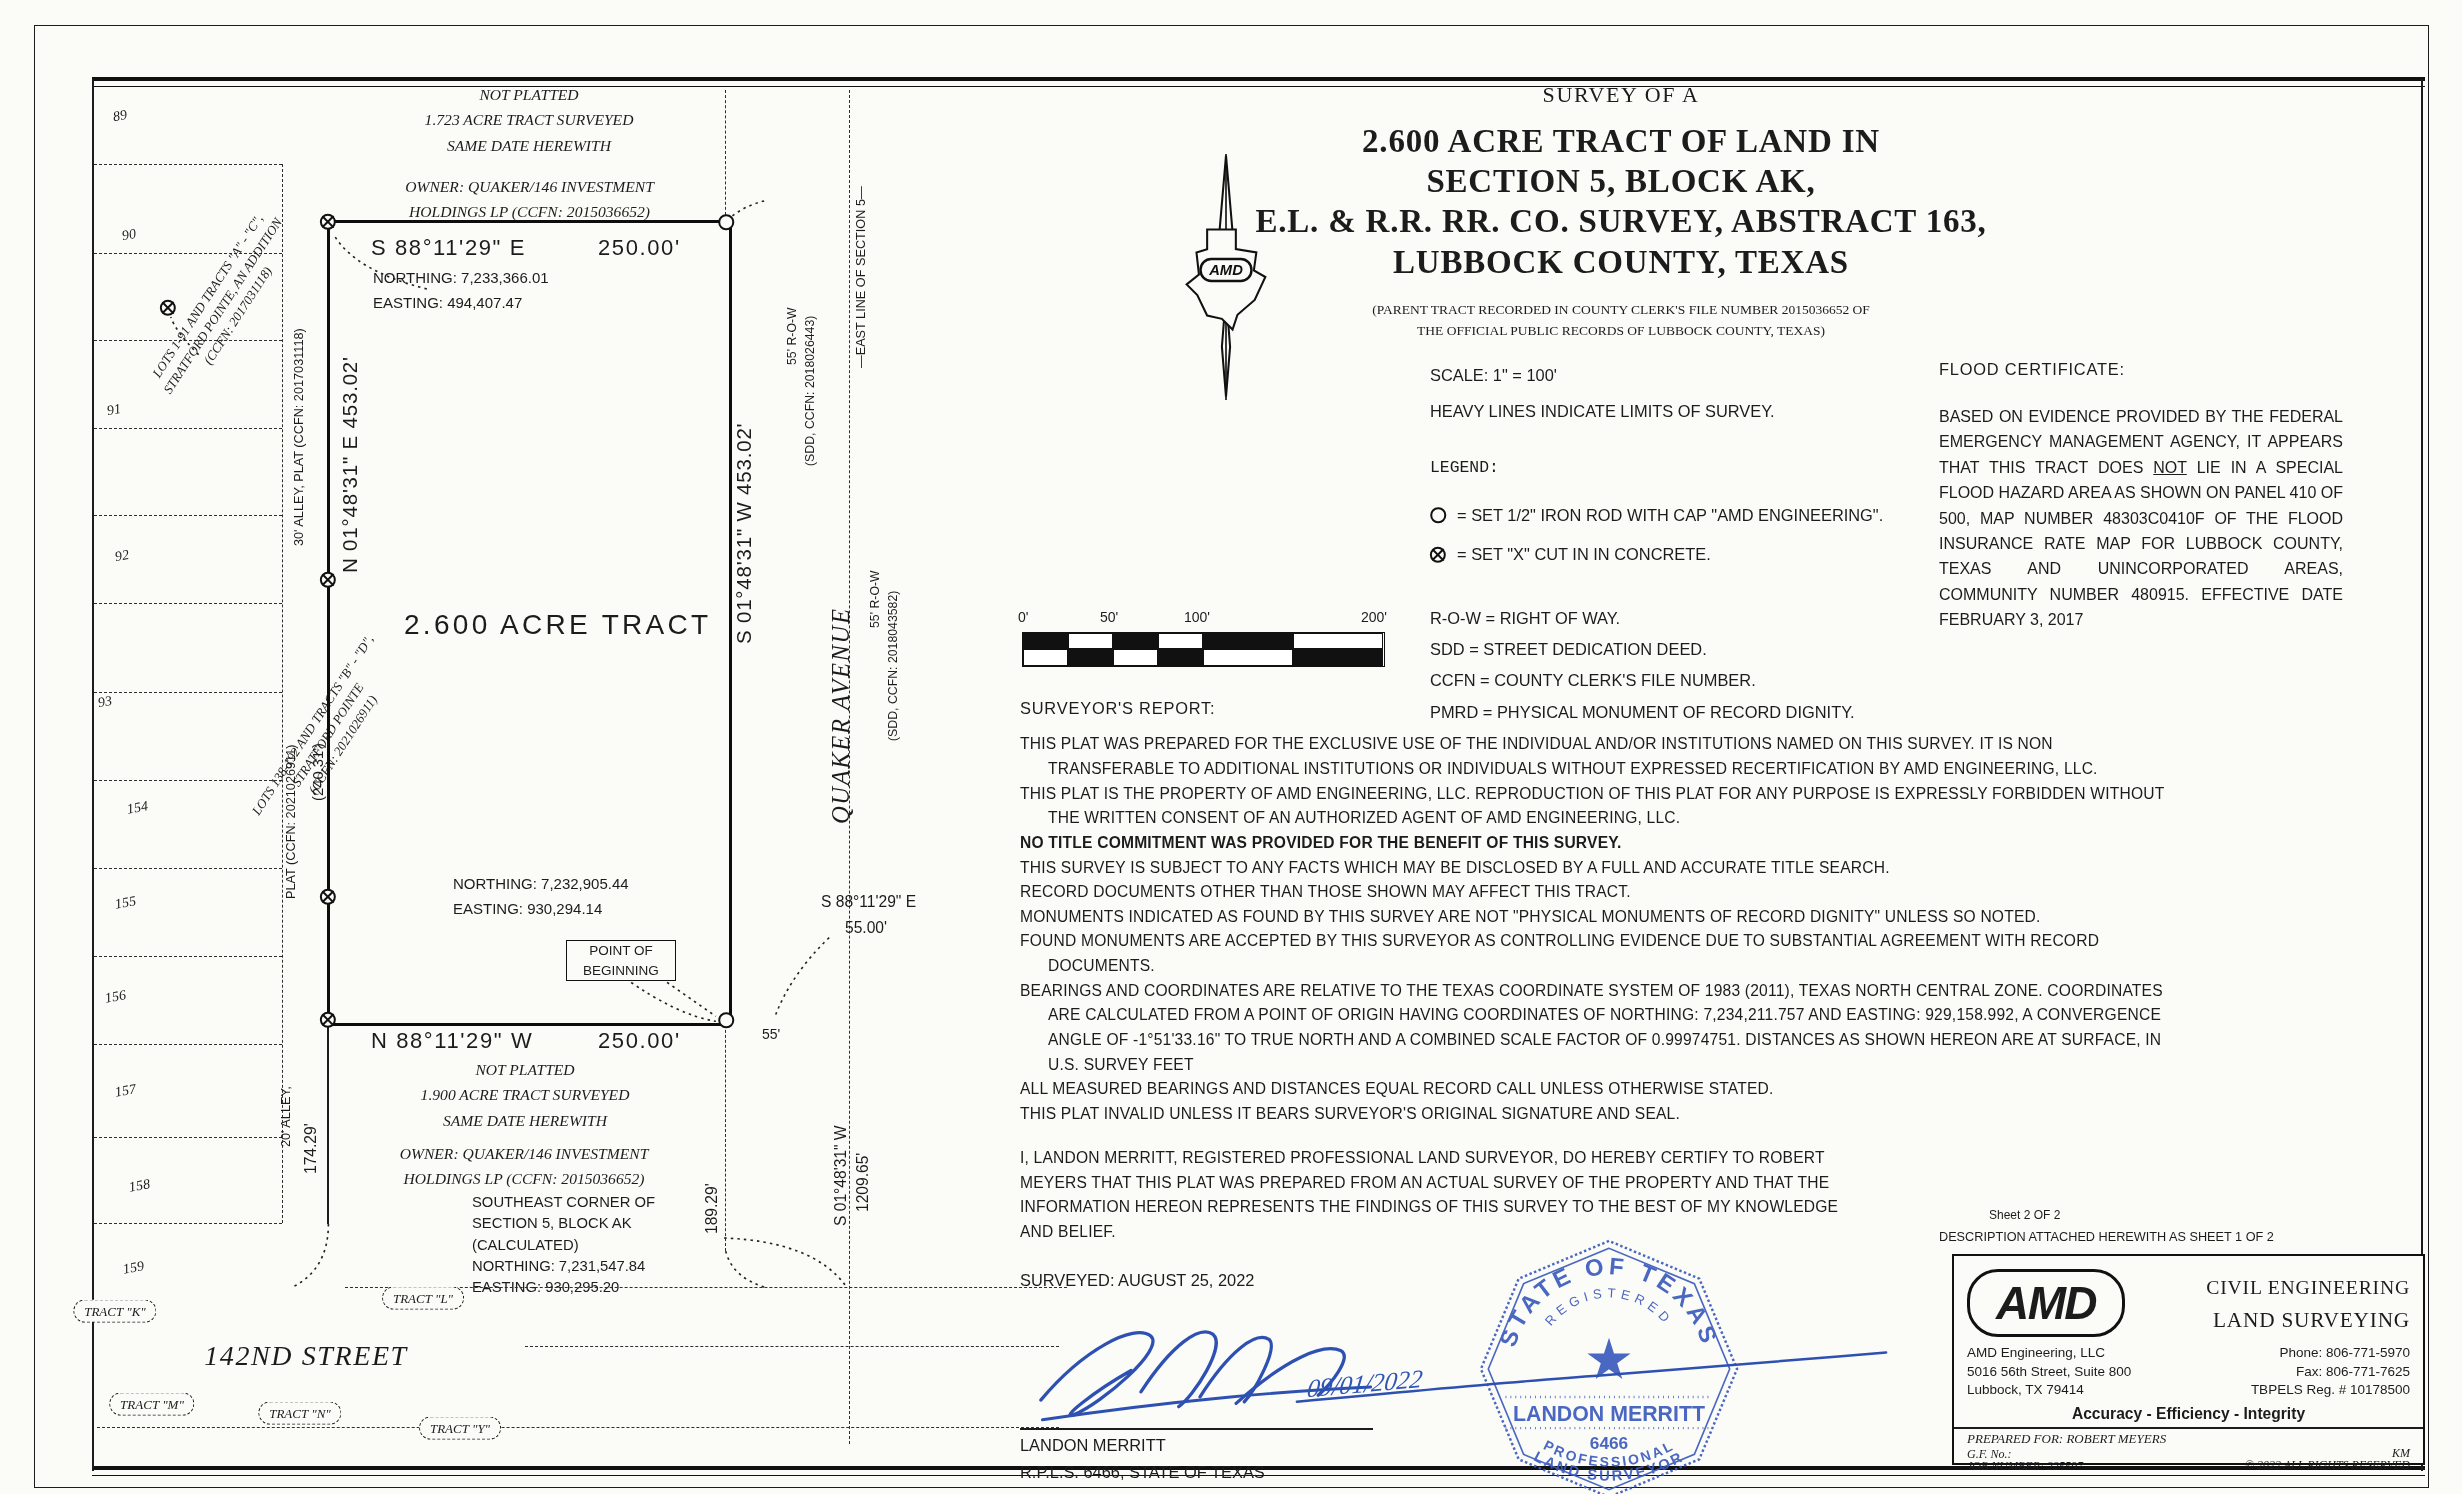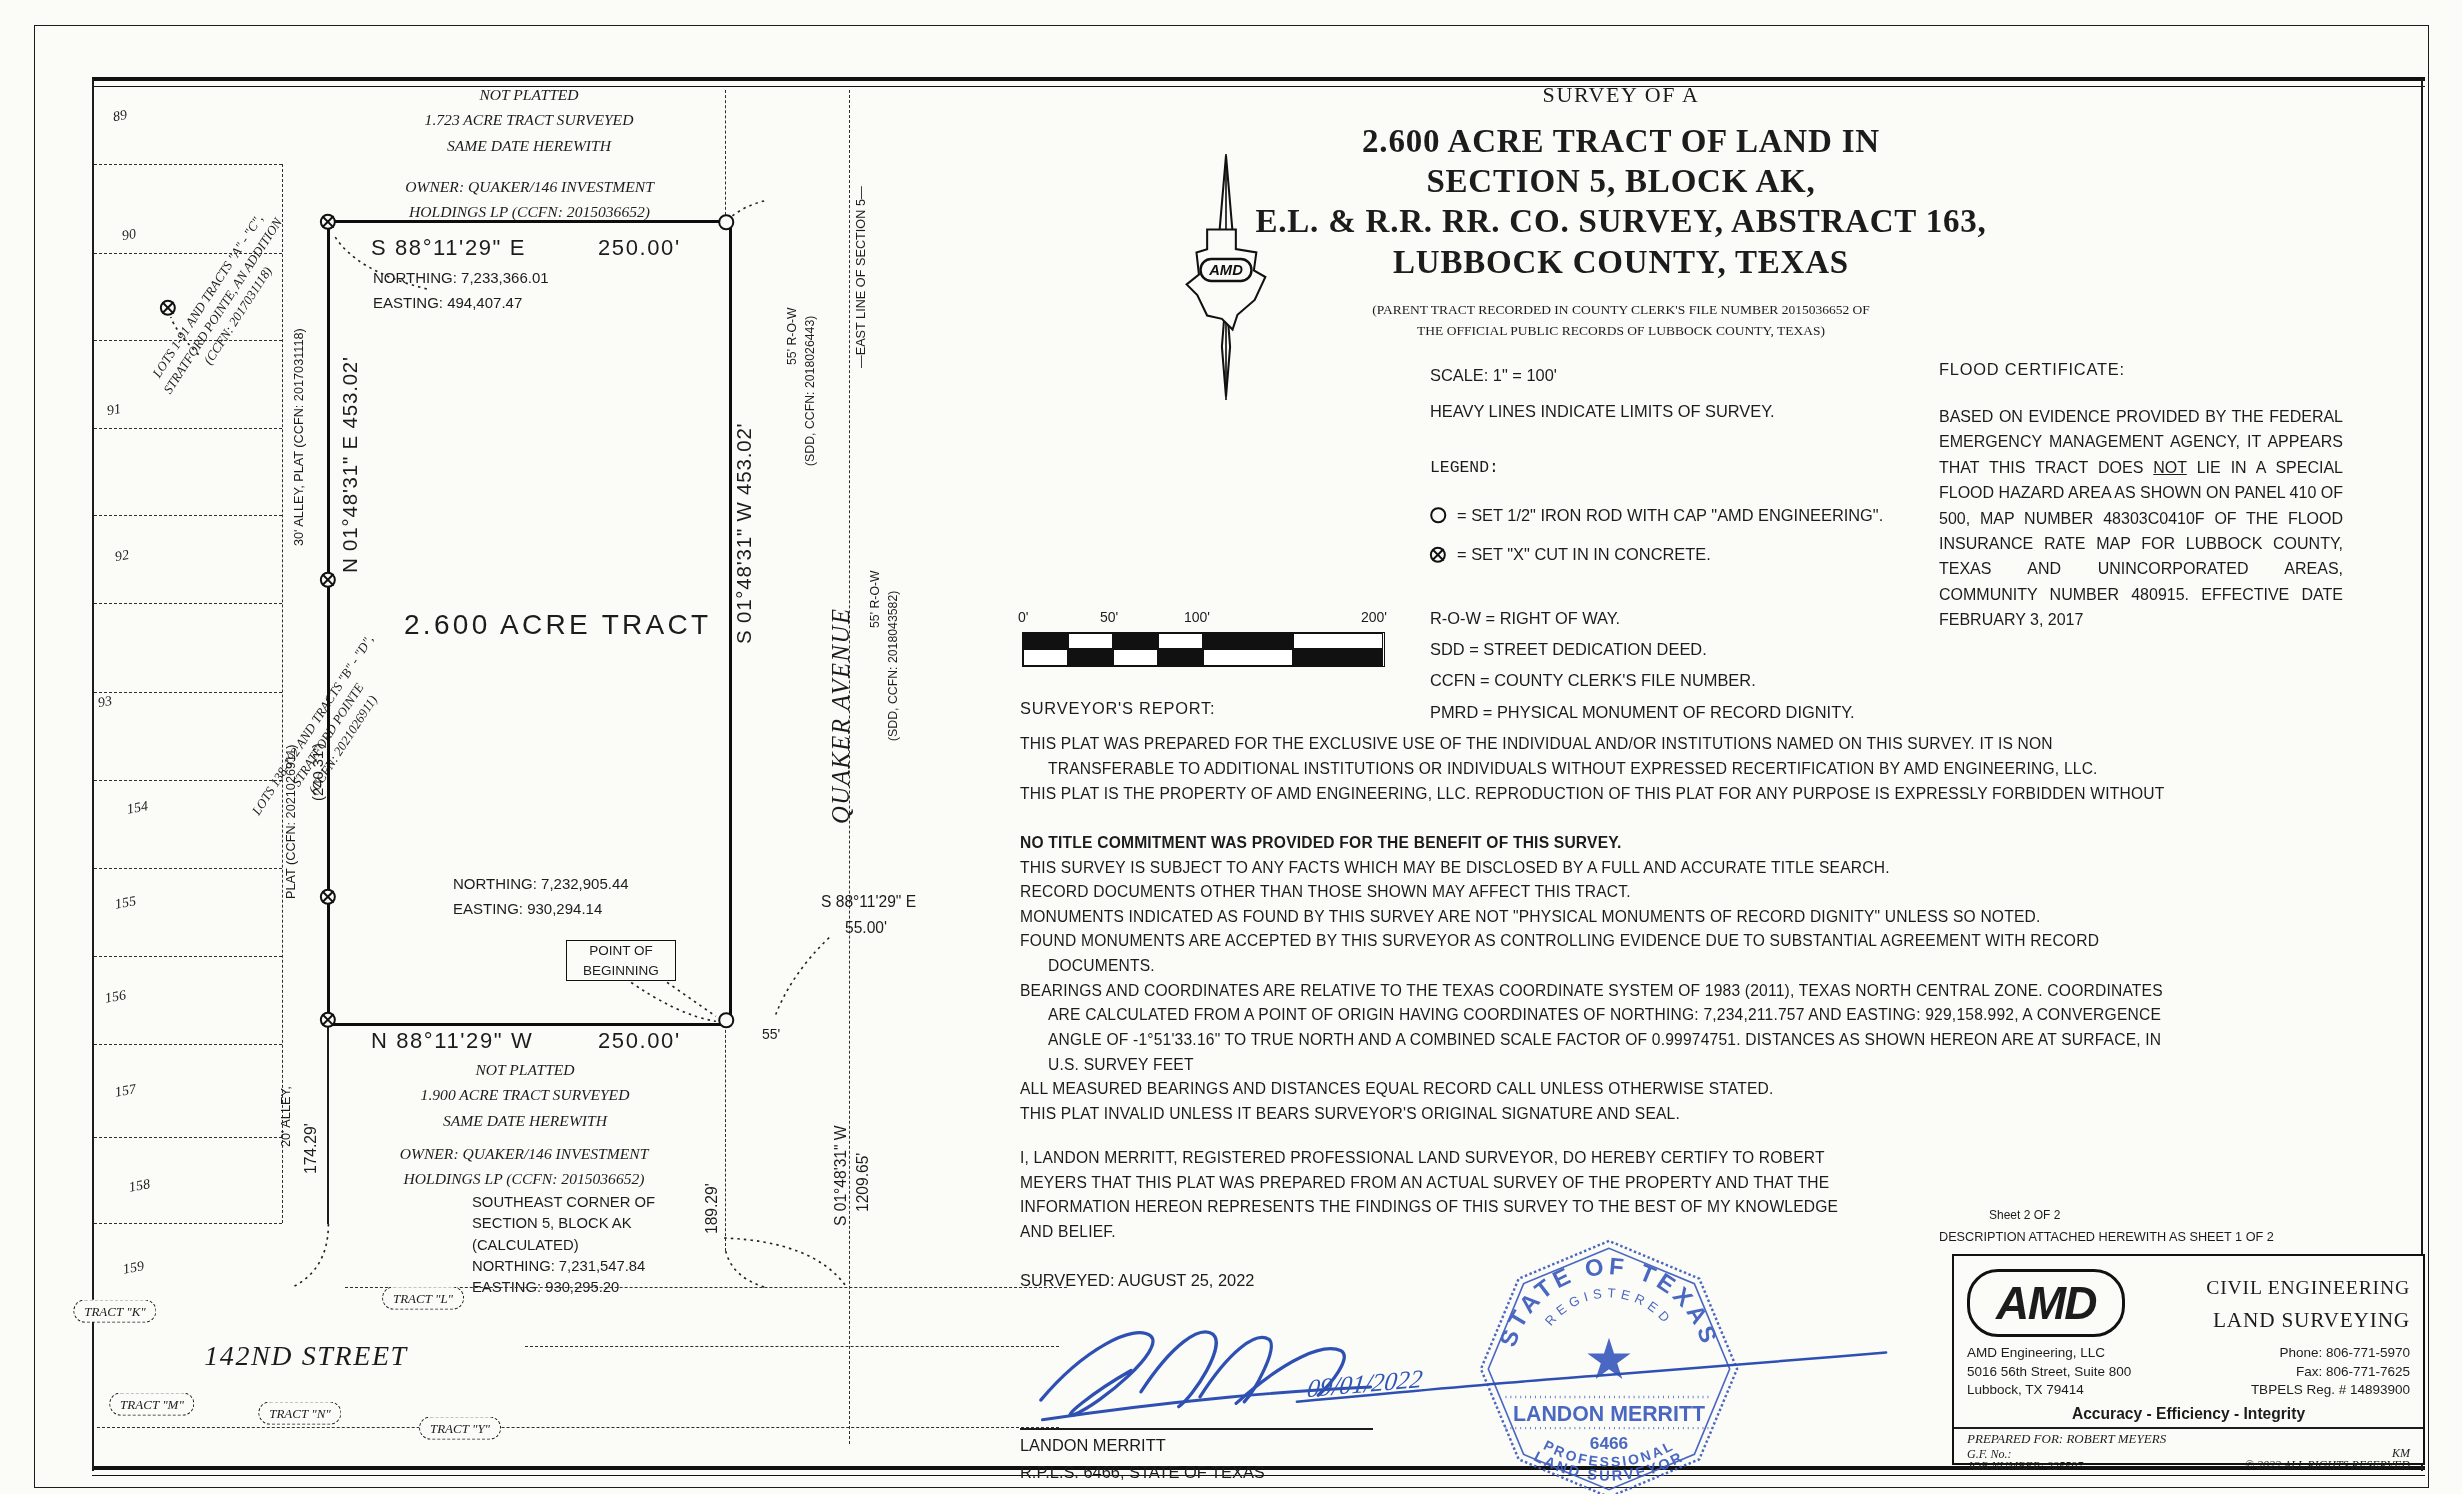--- a/index.html
+++ b/index.html
@@ -246,20 +246,21 @@
 
   <div class="t" style="left:1939px;top:360px;font-size:16.4px;letter-spacing:0.8px;">FLOOD CERTIFICATE:</div>
   <div class="blk jst" style="left:1939px;top:404px;width:404px;font-size:16px;line-height:25.4px;">
     <span>BASED ON EVIDENCE PROVIDED BY THE FEDERAL EMERGENCY MANAGEMENT AGENCY, IT APPEARS THAT THIS TRACT DOES </span><span style="text-decoration:underline;">NOT</span><span> LIE IN A SPECIAL FLOOD HAZARD AREA AS SHOWN ON PANEL 410 OF 500, MAP NUMBER 48303C0410F OF THE FLOOD INSURANCE RATE MAP FOR LUBBOCK COUNTY, TEXAS AND UNINCORPORATED AREAS, COMMUNITY NUMBER 480915. EFFECTIVE DATE FEBRUARY 3, 2017</span>
   </div>
 
   <div class="t" style="left:1020px;top:699px;font-size:16.4px;letter-spacing:0.8px;">SURVEYOR'S REPORT:</div>
   <div class="rline" style="top:735px;">THIS PLAT WAS PREPARED FOR THE EXCLUSIVE USE OF THE INDIVIDUAL AND/OR INSTITUTIONS NAMED ON THIS SURVEY. IT IS NON</div>
   <div class="rline cont" style="top:760px;">TRANSFERABLE TO ADDITIONAL INSTITUTIONS OR INDIVIDUALS WITHOUT EXPRESSED RECERTIFICATION BY AMD ENGINEERING, LLC.</div>
   <div class="rline" style="top:785px;">THIS PLAT IS THE PROPERTY OF AMD ENGINEERING, LLC. REPRODUCTION OF THIS PLAT FOR ANY PURPOSE IS EXPRESSLY FORBIDDEN WITHOUT</div>
+  <div class="rline cont" style="top:809px;">THE WRITTEN CONSENT OF AN AUTHORIZED AGENT OF AMD ENGINEERING, LLC.</div>
   <div class="rline" style="top:859px;">THIS SURVEY IS SUBJECT TO ANY FACTS WHICH MAY BE DISCLOSED BY A FULL AND ACCURATE TITLE SEARCH.</div>
   <div class="rline b" style="top:834px;">NO TITLE COMMITMENT WAS PROVIDED FOR THE BENEFIT OF THIS SURVEY.</div>
   <div class="rline" style="top:883px;">RECORD DOCUMENTS OTHER THAN THOSE SHOWN MAY AFFECT THIS TRACT.</div>
   <div class="rline" style="top:908px;">MONUMENTS INDICATED AS FOUND BY THIS SURVEY ARE NOT "PHYSICAL MONUMENTS OF RECORD DIGNITY" UNLESS SO NOTED.</div>
   <div class="rline" style="top:932px;">FOUND MONUMENTS ARE ACCEPTED BY THIS SURVEYOR AS CONTROLLING EVIDENCE DUE TO SUBSTANTIAL AGREEMENT WITH RECORD</div>
   <div class="rline cont" style="top:957px;">DOCUMENTS.</div>
   <div class="rline" style="top:982px;">BEARINGS AND COORDINATES ARE RELATIVE TO THE TEXAS COORDINATE SYSTEM OF 1983 (2011), TEXAS NORTH CENTRAL ZONE. COORDINATES</div>
   <div class="rline cont" style="top:1006px;">ARE CALCULATED FROM A POINT OF ORIGIN HAVING COORDINATES OF NORTHING: 7,234,211.757 AND EASTING: 929,158.992, A CONVERGENCE</div>
   <div class="rline cont" style="top:1031px;">ANGLE OF -1°51'33.16" TO TRUE NORTH AND A COMBINED SCALE FACTOR OF 0.99974751. DISTANCES AS SHOWN HEREON ARE AT SURFACE, IN</div>
   <div class="rline cont" style="top:1056px;">U.S. SURVEY FEET</div>
@@ -329,21 +330,21 @@
                 display:flex;align-items:center;justify-content:center;">
       <span style="font-size:46px;font-weight:900;font-style:italic;letter-spacing:-1.6px;">AMD</span>
     </div>
     <div class="t ser rt" style="right:13px;top:19.7px;left:auto;position:absolute;font-size:19.7px;letter-spacing:0.8px;">CIVIL ENGINEERING</div>
     <div class="t ser rt" style="right:13px;top:52px;left:auto;position:absolute;font-size:21.3px;letter-spacing:0.8px;text-align:right;">LAND SURVEYING</div>
     <div class="t" style="left:13px;top:89px;font-size:13.5px;">AMD Engineering, LLC</div>
     <div class="t" style="left:13px;top:108px;font-size:13.5px;">5016 56th Street, Suite 800</div>
     <div class="t" style="left:13px;top:126px;font-size:13.5px;">Lubbock, TX  79414</div>
     <div class="t" style="right:13px;left:auto;top:89px;position:absolute;font-size:13.5px;">Phone: 806-771-5970</div>
     <div class="t" style="right:13px;left:auto;top:108px;position:absolute;font-size:13.5px;">Fax: 806-771-7625</div>
-    <div class="t" style="right:13px;left:auto;top:126px;position:absolute;font-size:13.5px;">TBPELS Reg. # 14893900</div>
+    <div class="t" style="right:13px;left:auto;top:126px;position:absolute;font-size:13.5px;">TBPELS Reg. # 10178500</div>
     <div class="t b" style="left:50%;top:149px;transform:translateX(-50%);font-size:15.6px;">Accuracy - Efficiency - Integrity</div>
     <div class="hl" style="left:0;top:171px;width:100%;height:1.6px;"></div>
     <div class="t ser it" style="left:13px;top:175px;font-size:13px;">PREPARED FOR:  ROBERT MEYERS</div>
     <div class="t ser it" style="left:13px;top:191px;font-size:12px;">G.F. No.:</div>
     <div class="t ser it" style="left:13px;top:191px;font-size:12px;transform:translateY(12.3px);">JOB NUMBER: 225597</div>
     <div class="t ser it rt" style="right:13px;left:auto;top:190px;position:absolute;font-size:12px;">KM</div>
     <div class="t ser it rt" style="right:13px;left:auto;top:190px;position:absolute;font-size:12px;transform:translateY(12.3px);">© 2022 ALL RIGHTS RESERVED</div>
   </div>
 
 </div>

